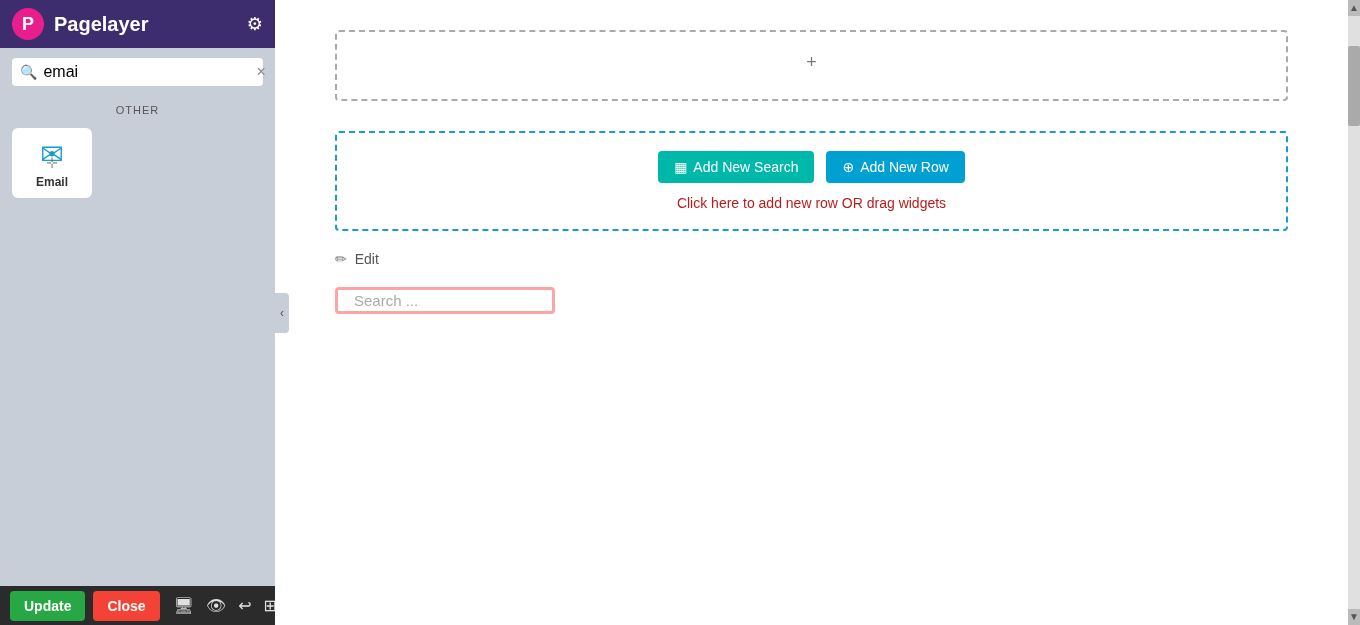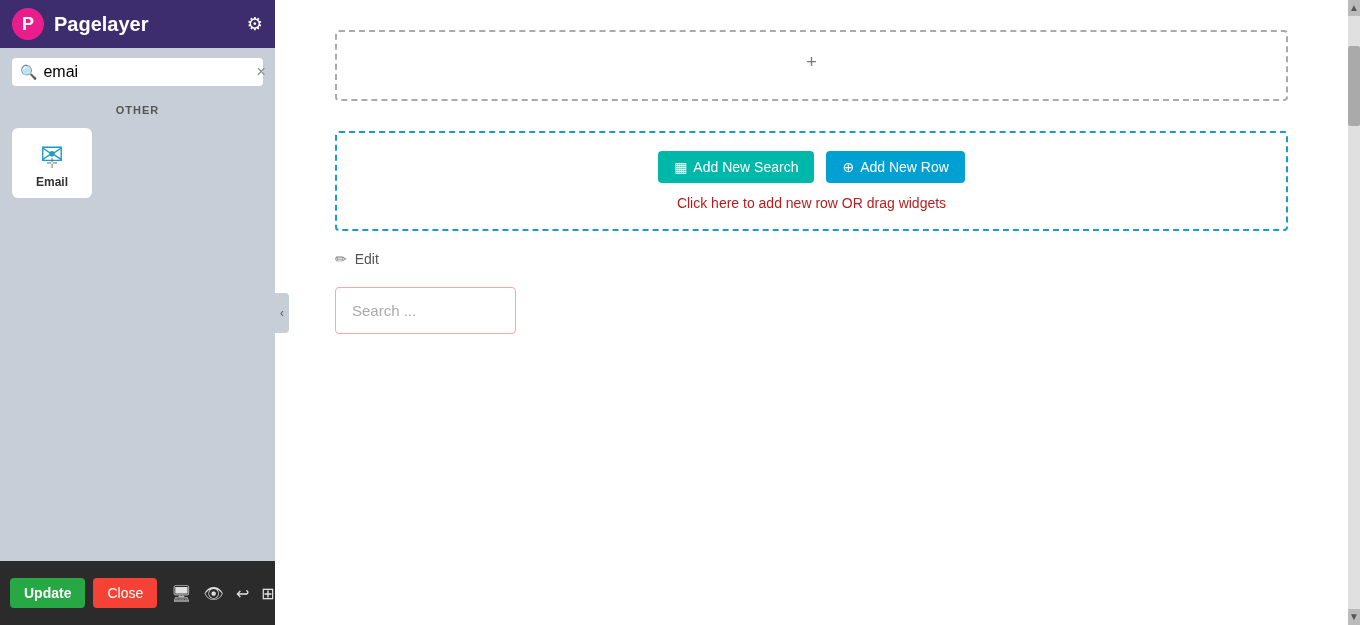--- a/index.html
+++ b/index.html
@@ -71,21 +71,21 @@
     .search-clear {
       cursor: pointer;
       color: #888;
       font-size: 16px;
       line-height: 1;
     }
     .sidebar-section-label {
       text-align: center;
       font-size: 11px;
       color: #555;
-      font-weight: bold;
+      font-weight: normal;
       letter-spacing: 1px;
       padding: 8px 0 4px;
       text-transform: uppercase;
     }
     .widget-grid {
       display: flex;
       flex-wrap: wrap;
       padding: 8px 12px;
       gap: 8px;
     }
@@ -118,21 +118,21 @@
       color: #1a9cc9;
     }
     .widget-label {
       font-size: 12px;
       color: #333;
       font-weight: bold;
     }
 
     
     .bottom-bar {
-      height: 64px;
+      height: 39px;
       background: #2b2b2b;
       display: flex;
       align-items: center;
       padding: 0 10px;
       gap: 8px;
       position: absolute;
       bottom: 0;
       left: 0;
       width: 275px;
     }
@@ -147,21 +147,21 @@
       font-weight: bold;
     }
     .btn-close {
       background: #f44336;
       color: white;
       border: none;
       padding: 7px 14px;
       border-radius: 4px;
       font-size: 14px;
       cursor: pointer;
-      font-weight: normal;
+      font-weight: bold;
     }
     .bottom-icons {
       display: flex;
       gap: 12px;
       margin-left: 6px;
       color: white;
       font-size: 16px;
     }
     .bottom-icons span {
       cursor: pointer;
@@ -280,27 +280,27 @@
     }
     .edit-pencil {
       font-size: 14px;
       color: #777;
     }
 
     .search-widget-area {
       margin: 10px 60px 20px;
     }
     .search-widget-box {
-      border: 1px solid #fca5a5;
-      border-radius: 4px;
-      padding: 14px 16px;
+      border: 3px solid #fca5a5;
+      border-radius: 4px;
+      padding: 2px 16px;
       font-size: 15px;
       color: #aaa;
       background: white;
-      width: 181px;
+      width: 220px;
     }
 
     
     .right-scrollbar {
       width: 12px;
       background: #e0e0e0;
       position: relative;
       display: flex;
       flex-direction: column;
     }

